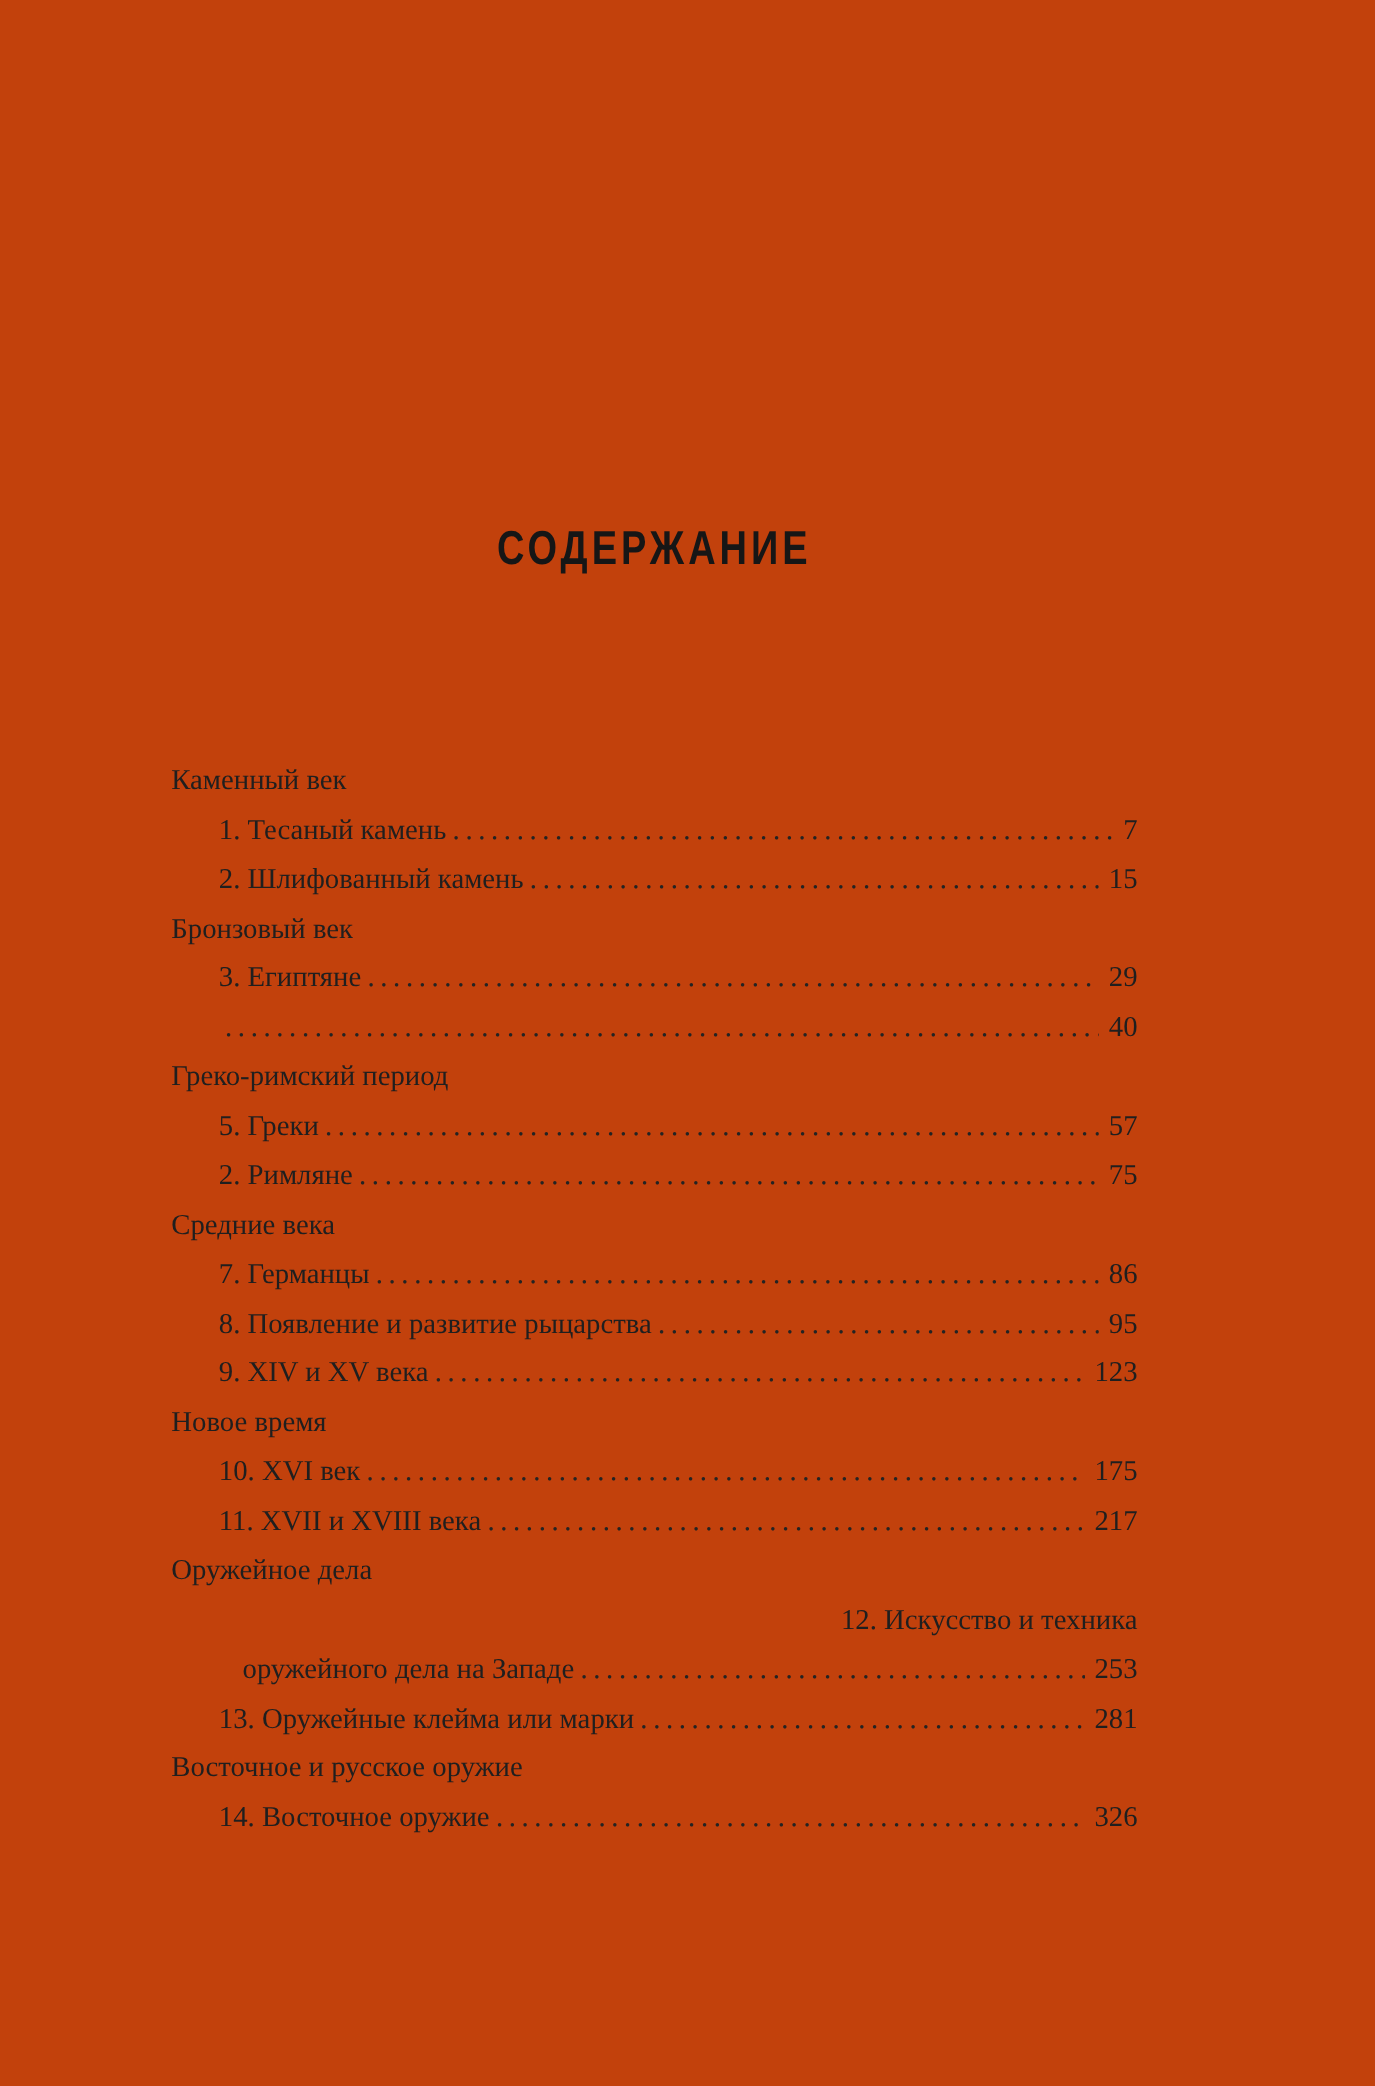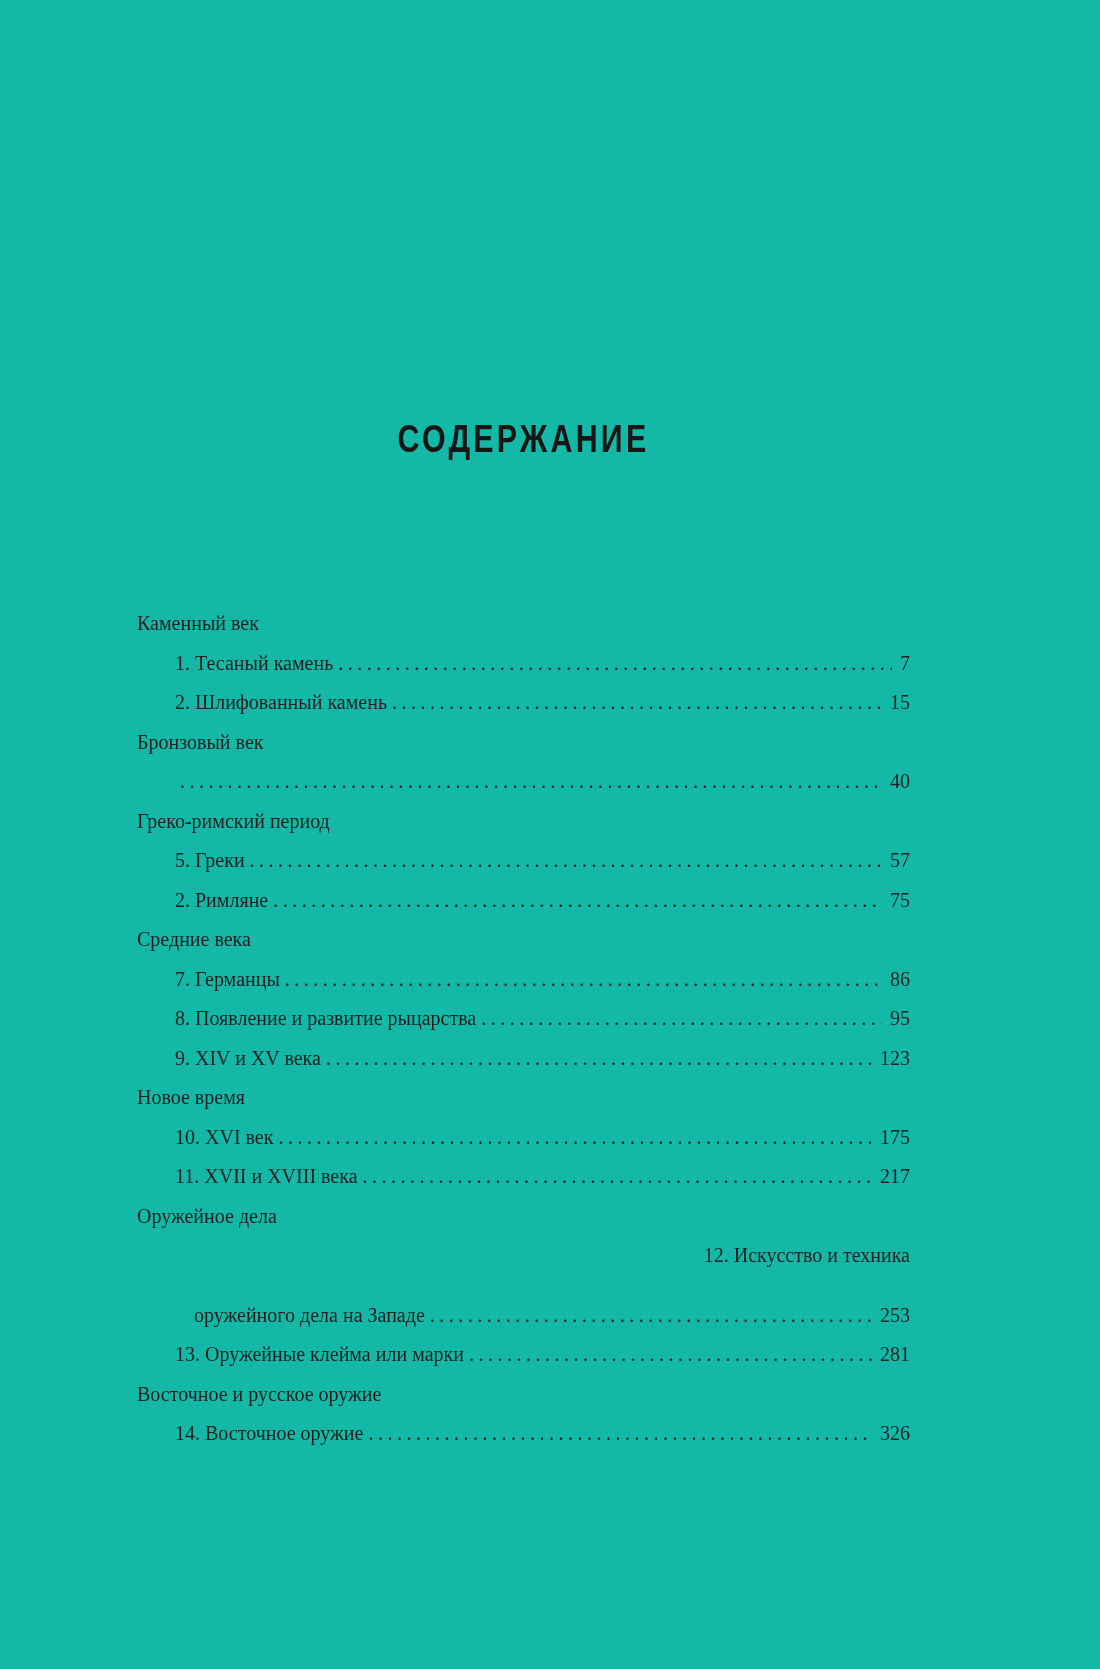--- a/index.html
+++ b/index.html
@@ -4,21 +4,21 @@
 <style>
   html, body {
     margin: 0;
     padding: 0;
     background: #ffffff;
   }
   .page {
     position: relative;
     width: 1100px;
     height: 1669px;
-    background: #14b8a6;
+    background: #c2410c;
     overflow: hidden;
     color: #1f1f1f;
     font-family: "Liberation Serif", "DejaVu Serif", serif;
   }
   .title {
     position: absolute;
     left: 137px;
     top: 420px;
     width: 773px;
     margin: 0;
@@ -31,30 +31,30 @@
     color: #161616;
     transform: scaleX(0.8);
     transform-origin: 50% 50%;
     white-space: nowrap;
   }
   .toc {
     position: absolute;
     left: 137px;
     top: 604px;
     width: 773px;
-    font-size: 20px;
+    font-size: 23px;
     line-height: 39.5px;
     color: #1f1f1f;
   }
   .toc-row {
     display: flex;
     align-items: baseline;
   }
   .toc-row.entry { padding-left: 38px; justify-content: flex-end; }
-  .toc-row.cont  { padding-left: 57px; margin-top: 20px; }
+  .toc-row.cont  { padding-left: 57px; }
   .label { white-space: pre; flex: 0 0 auto; }
   .dots {
     flex: 1 1 auto;
     overflow: hidden;
     white-space: nowrap;
     margin: 0 8px 0 5px;
     letter-spacing: 4.5px;
     color: #232323;
   }
   .dots::after {
@@ -77,20 +77,25 @@
         <span class="dots"></span>
         <span class="pagenum">7</span>
       </div>
       <div class="toc-row entry">
         <span class="label">2. Шлифованный камень</span>
         <span class="dots"></span>
         <span class="pagenum">15</span>
       </div>
       <div class="toc-row section">
         <span class="label">Бронзовый век</span>
+      </div>
+      <div class="toc-row entry">
+        <span class="label">3. Египтяне</span>
+        <span class="dots"></span>
+        <span class="pagenum">29</span>
       </div>
       <div class="toc-row entry">
         <span class="dots"></span>
         <span class="pagenum">40</span>
       </div>
       <div class="toc-row section">
         <span class="label">Греко-римский период</span>
       </div>
       <div class="toc-row entry">
         <span class="label">5. Греки</span>

